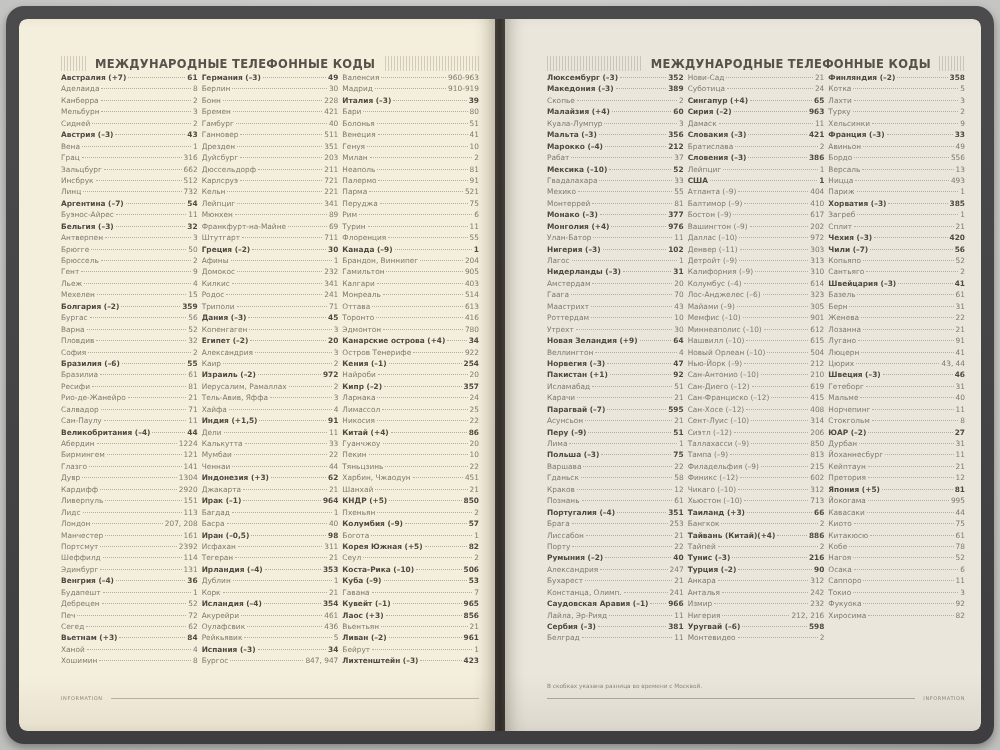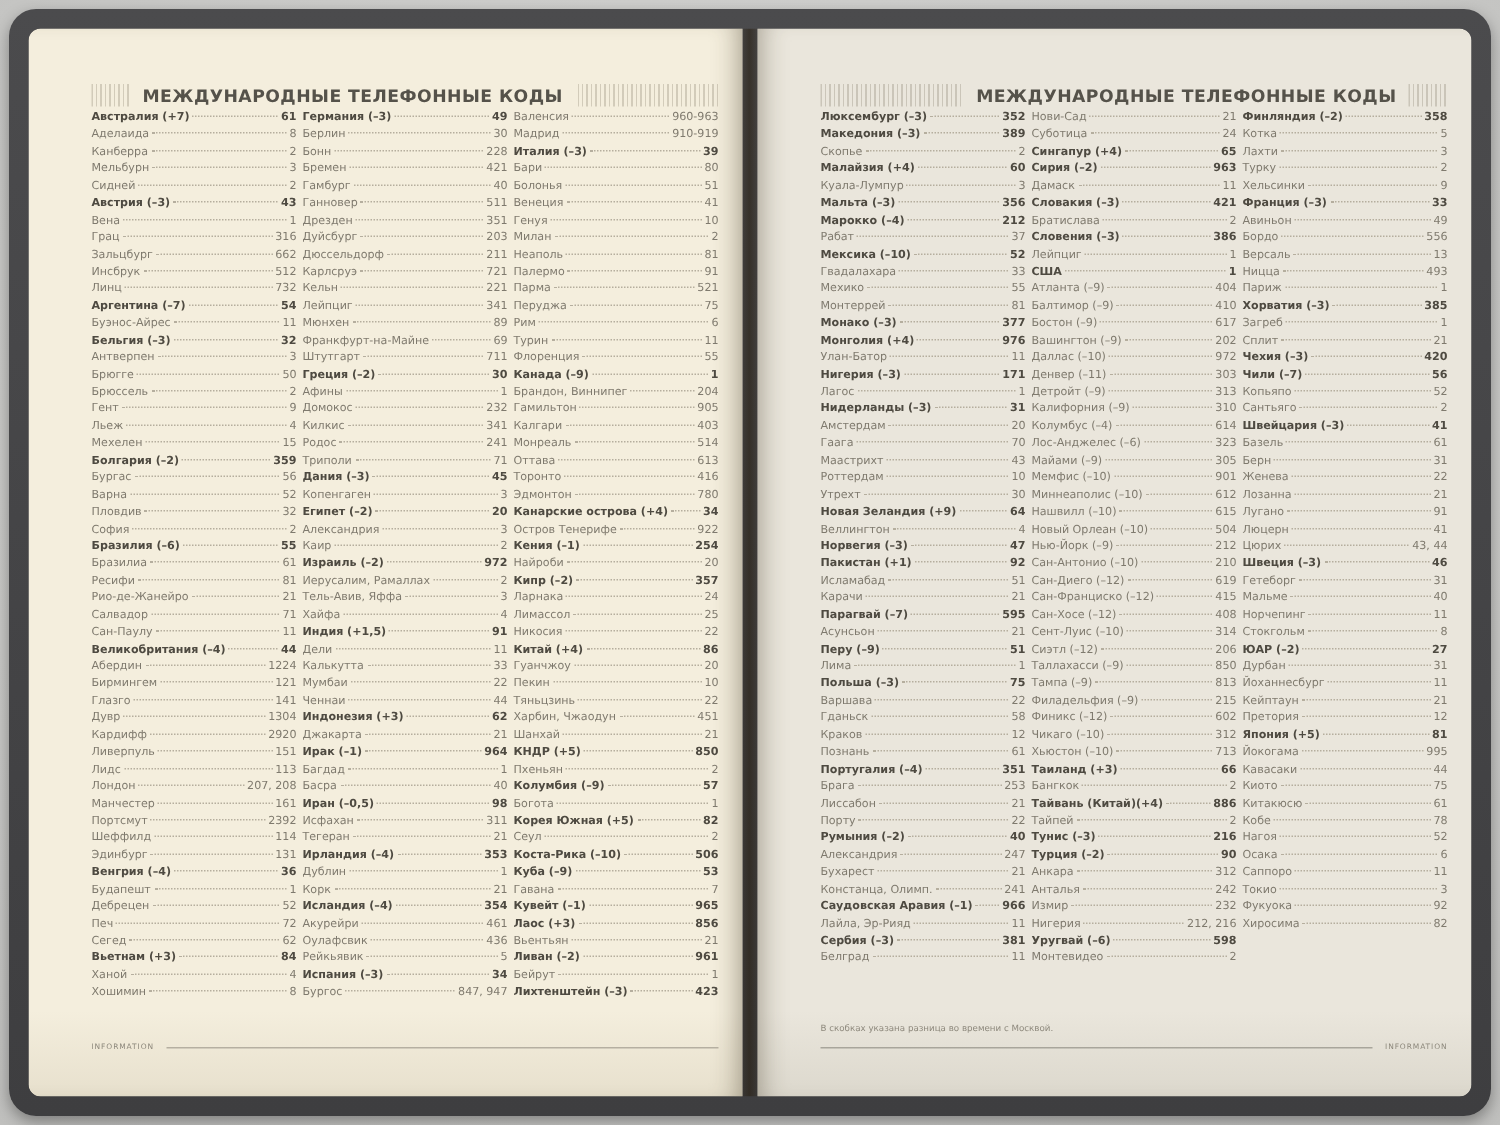--- a/index.html
+++ b/index.html
@@ -953,21 +953,21 @@
               <span class="c">976</span>
             </div>
             <div class="row">
               <span class="n">Улан-Батор</span>
               <span class="d"></span>
               <span class="c">11</span>
             </div>
             <div class="row b">
               <span class="n">Нигерия (–3)</span>
               <span class="d"></span>
-              <span class="c">171</span>
+              <span class="c">102</span>
             </div>
             <div class="row">
               <span class="n">Лагос</span>
               <span class="d"></span>
               <span class="c">1</span>
             </div>
             <div class="row b">
               <span class="n">Нидерланды (–3)</span>
               <span class="d"></span>
               <span class="c">31</span>

